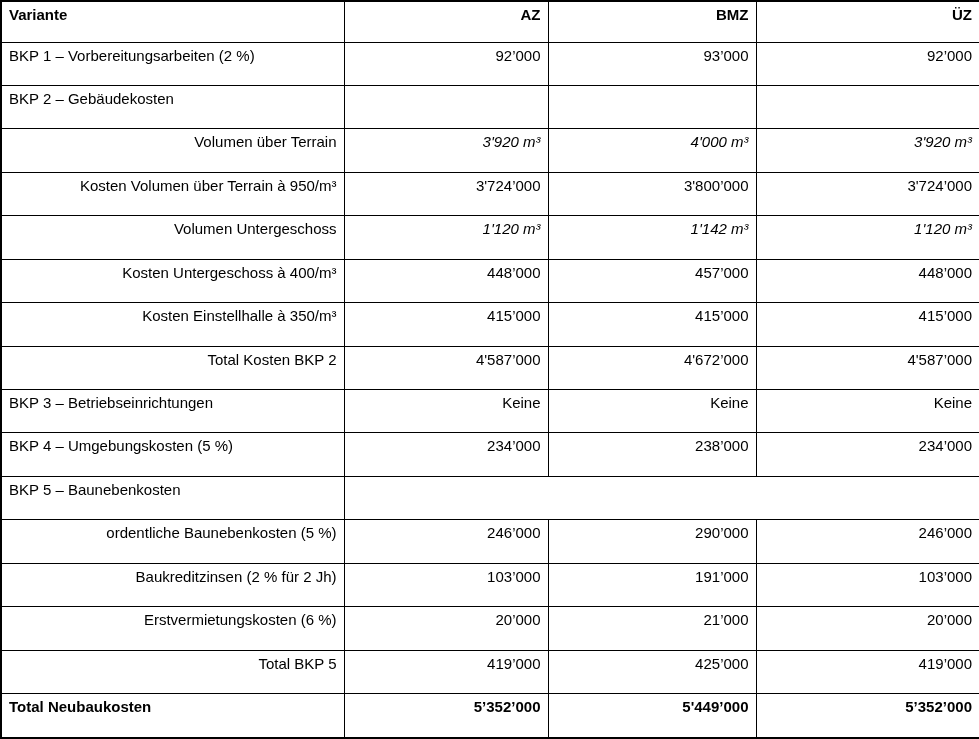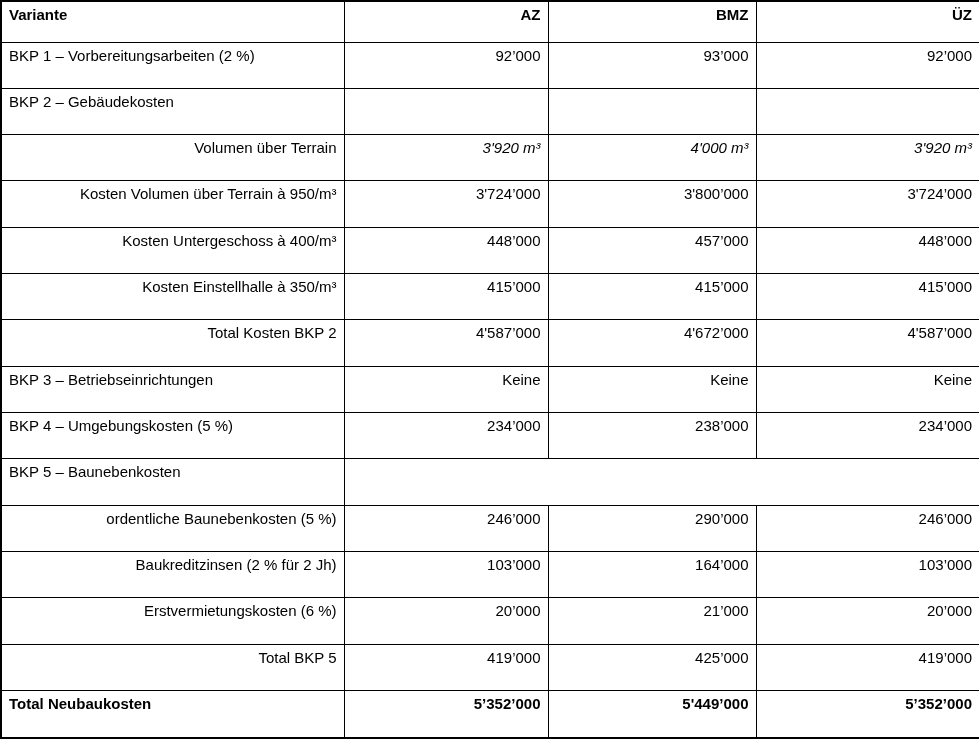--- a/index.html
+++ b/index.html
@@ -75,20 +75,26 @@
         <td class="num italic">4'000 m³</td>
         <td class="num italic">3'920 m³</td>
       </tr>
       <tr>
         <td class="lab align-right">Kosten Volumen über Terrain à 950/m³</td>
         <td class="num">3'724’000</td>
         <td class="num">3'800’000</td>
         <td class="num">3'724’000</td>
       </tr>
       <tr>
+        <td class="lab align-right">Volumen Untergeschoss</td>
+        <td class="num italic">1'120 m³</td>
+        <td class="num italic">1'142 m³</td>
+        <td class="num italic">1'120 m³</td>
+      </tr>
+      <tr>
         <td class="lab align-right">Kosten Untergeschoss à 400/m³</td>
         <td class="num">448’000</td>
         <td class="num">457’000</td>
         <td class="num">448’000</td>
       </tr>
       <tr>
         <td class="lab align-right">Kosten Einstellhalle à 350/m³</td>
         <td class="num">415’000</td>
         <td class="num">415’000</td>
         <td class="num">415’000</td>
@@ -117,21 +123,21 @@
       </tr>
       <tr>
         <td class="lab align-right">ordentliche Baunebenkosten (5 %)</td>
         <td class="num">246’000</td>
         <td class="num">290’000</td>
         <td class="num">246’000</td>
       </tr>
       <tr>
         <td class="lab align-right">Baukreditzinsen (2 % für 2 Jh)</td>
         <td class="num">103’000</td>
-        <td class="num">164’000</td>
+        <td class="num">191’000</td>
         <td class="num">103’000</td>
       </tr>
       <tr>
         <td class="lab align-right">Erstvermietungskosten (6 %)</td>
         <td class="num">20’000</td>
         <td class="num">21’000</td>
         <td class="num">20’000</td>
       </tr>
       <tr>
         <td class="lab align-right">Total BKP 5</td>

